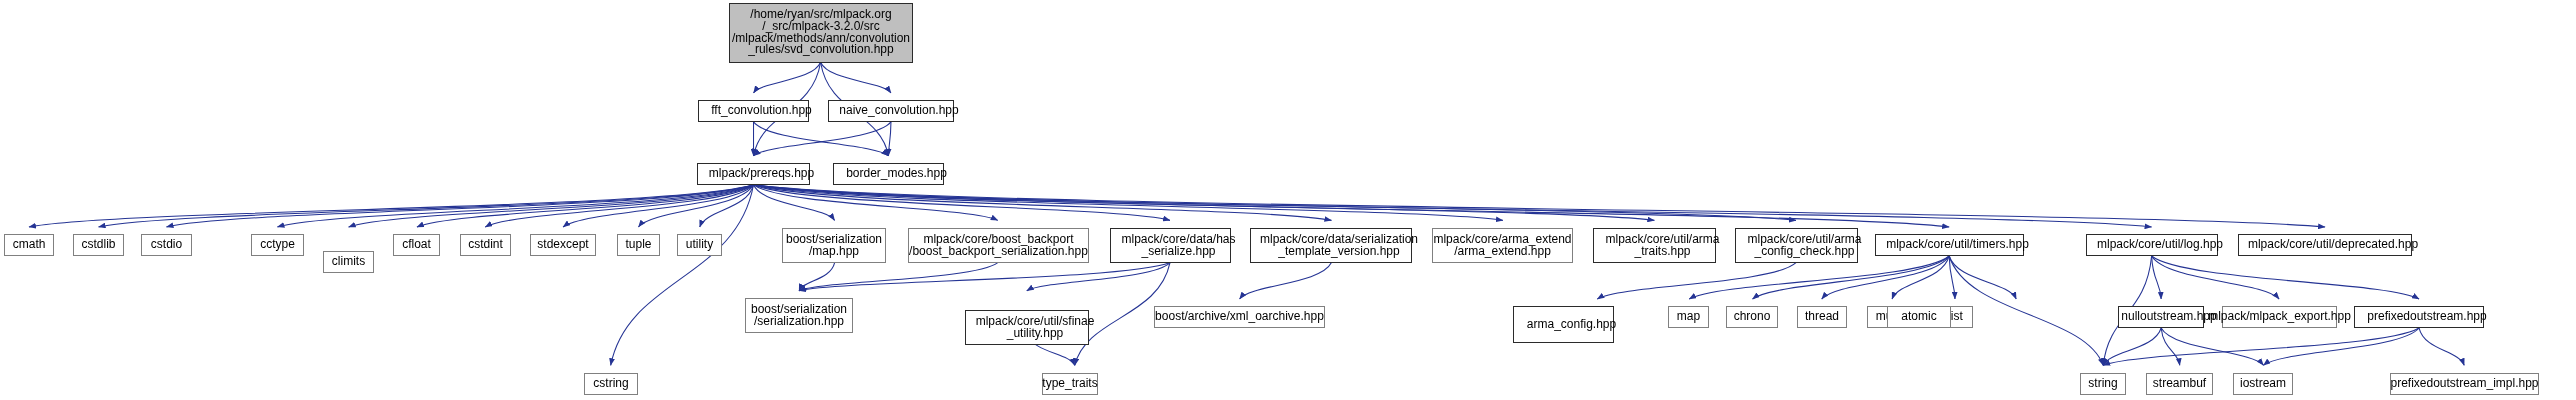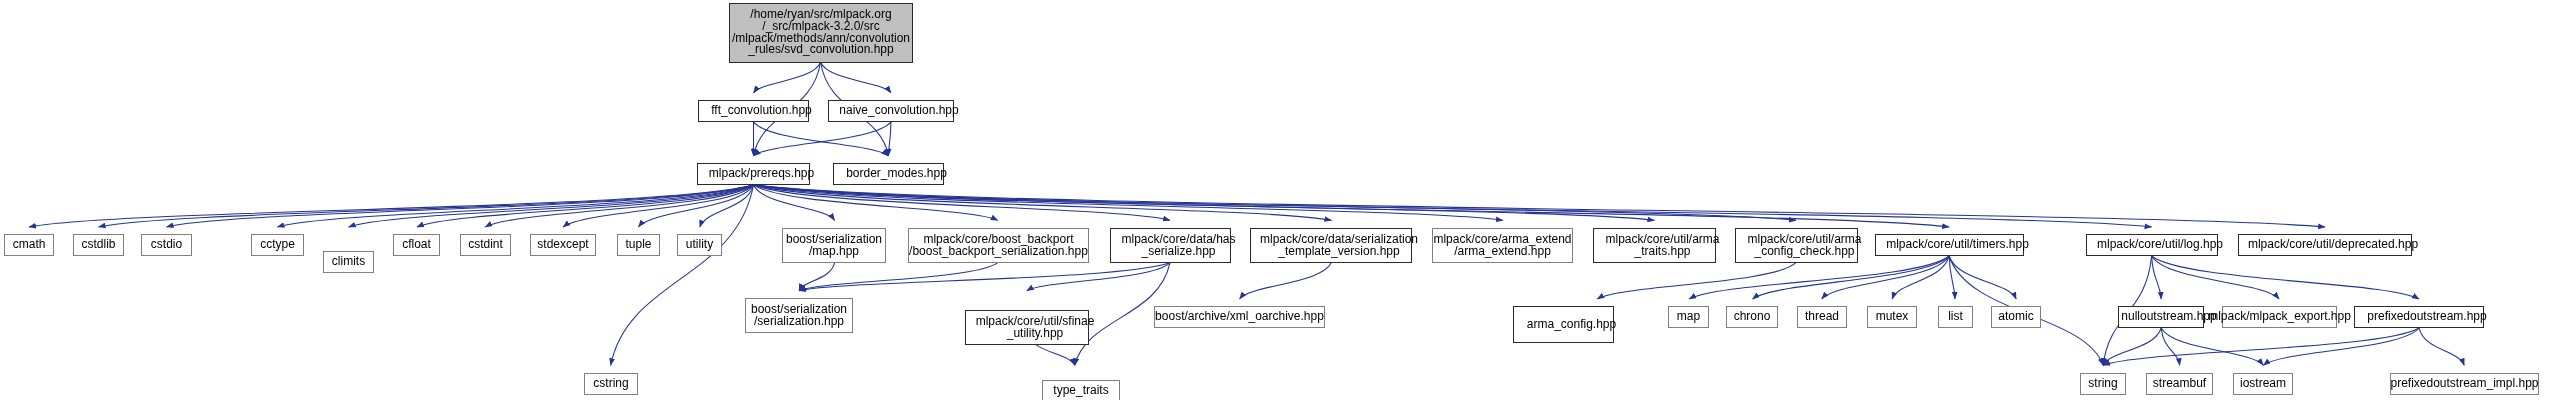--- a/index.html
+++ b/index.html
@@ -121,25 +121,25 @@
 /serialization.hpp</div>
       <div class="node thick" style="left: 965px; top: 310px; width: 124px; height: 35px;">mlpack/core/util/sfinae
 _utility.hpp</div>
       <div class="node mid" style="left: 1154px; top: 306px; width: 171px; height: 21.5px;">boost/archive/xml_oarchive.hpp</div>
       <div class="node thick" style="left: 1513px; top: 306px; width: 101px; height: 37px;">arma_config.hpp</div>
       <div class="node mid" style="left: 1668px; top: 306px; width: 41px; height: 21.5px;">map</div>
       <div class="node mid" style="left: 1726px; top: 306px; width: 52px; height: 21.5px;">chrono</div>
       <div class="node mid" style="left: 1797px; top: 306px; width: 50px; height: 21.5px;">thread</div>
       <div class="node mid" style="left: 1867px; top: 306px; width: 50px; height: 21.5px;">mutex</div>
       <div class="node mid" style="left: 1938px; top: 306px; width: 35px; height: 21.5px;">list</div>
-      <div class="node mid" style="left: 1991px; top: 306px; width: 50px; height: 21.5px;">atomic</div>
+      <div class="node mid" style="left: 1887px; top: 306px; width: 64px; height: 21.5px;">atomic</div>
       <div class="node thick" style="left: 2118px; top: 306px; width: 86px; height: 21.5px;">nulloutstream.hpp</div>
       <div class="node mid" style="left: 2222px; top: 306px; width: 115px; height: 21.5px;">mlpack/mlpack_export.hpp</div>
       <div class="node thick" style="left: 2354px; top: 306px; width: 130px; height: 21.5px;">prefixedoutstream.hpp</div>
       <div class="node mid" style="left: 584px; top: 373px; width: 54px; height: 21.5px;">cstring</div>
-      <div class="node mid" style="left: 1042px; top: 373px; width: 78px; height: 21.5px; margin-top: 7px;">type_traits</div>
+      <div class="node mid" style="left: 1042px; top: 373px; width: 56px; height: 21.5px;">type_traits</div>
       <div class="node mid" style="left: 2080px; top: 373px; width: 46px; height: 21.5px;">string</div>
       <div class="node mid" style="left: 2146px; top: 373px; width: 67px; height: 21.5px;">streambuf</div>
       <div class="node mid" style="left: 2233px; top: 373px; width: 60px; height: 21.5px;">iostream</div>
       <div class="node mid" style="left: 2390px; top: 373px; width: 149px; height: 21.5px; text-align: right;">prefixedoutstream_impl.hpp</div>
     </div>
 </div>
 
 
 </body></html>

